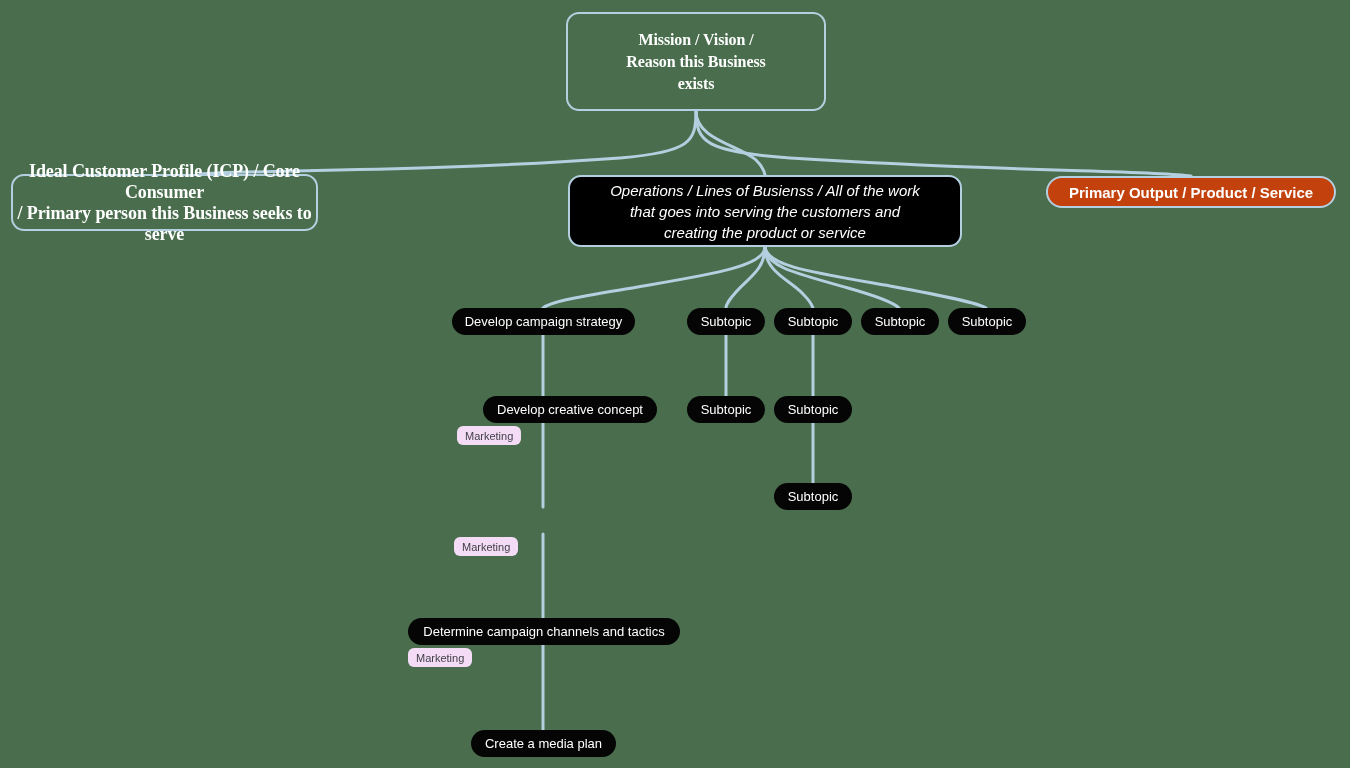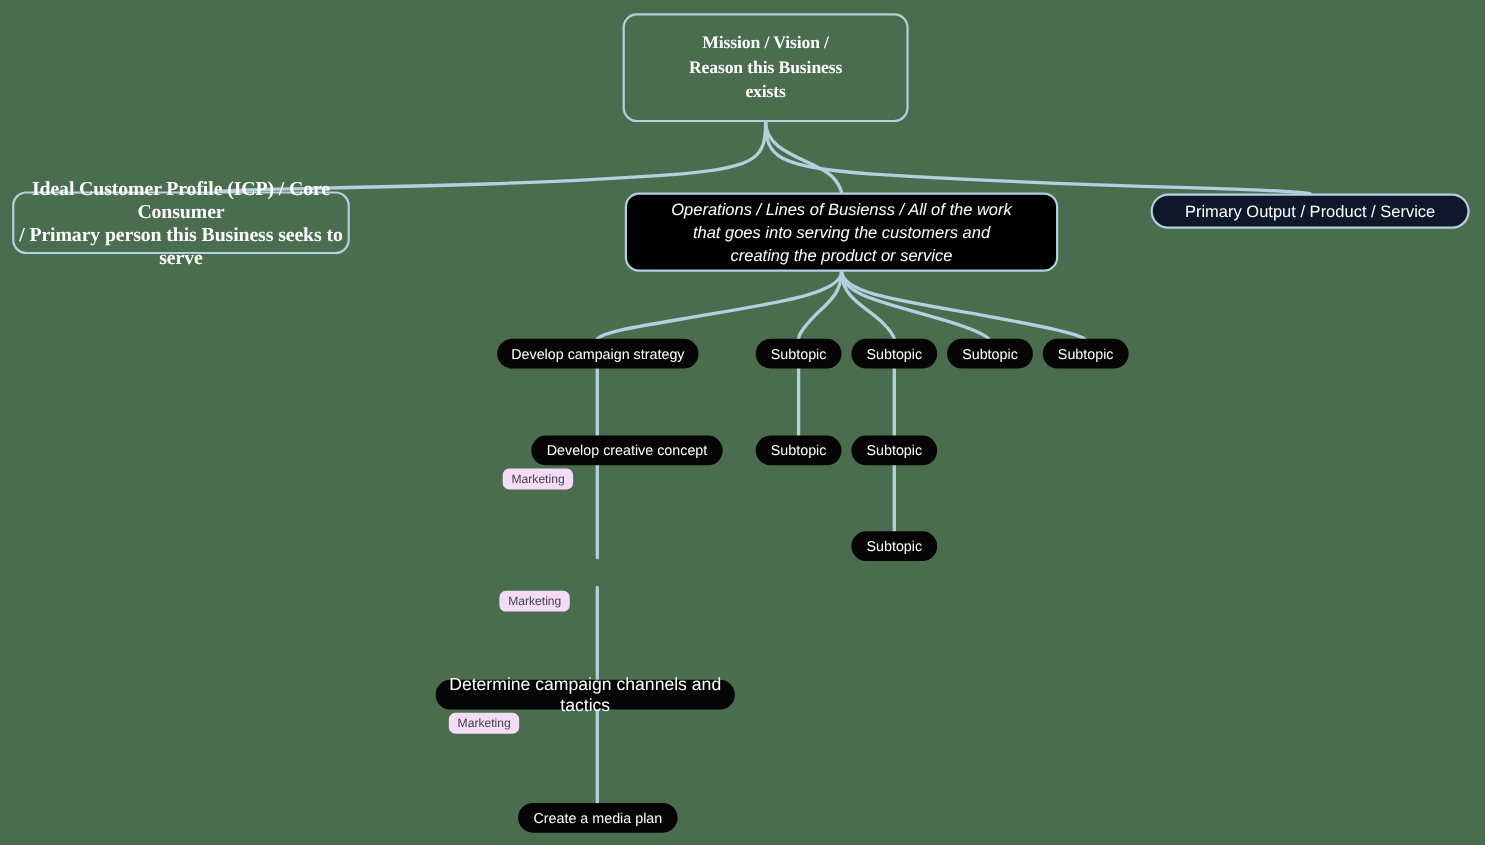--- a/index.html
+++ b/index.html
@@ -46,24 +46,24 @@
   }
   
   .node.filled-bordered {
     background: #000000;
     border: 2.5px solid #b3cfe0;
     border-radius: 13px;
     font-weight: normal;
     font-style: italic;
   }
   .node.pill-bordered {
-    background: #0f172a;
+    background: #c2410c;
     border: 2.5px solid #b3cfe0;
     border-radius: 999px;
-    font-weight: normal;
+    font-weight: bold;
   }
   
   .node.pill {
     background: #050505;
     border: none;
     border-radius: 999px;
     font-weight: normal;
   }
   .tag {
     position: absolute;
@@ -129,21 +129,21 @@
 
   <div class="node pill" style="left: 483px; top: 396px; width: 174px; height: 27px; font-size: 13px; line-height: 19px;"><span>Develop creative concept</span></div>
 
   <div class="node pill" style="left: 687px; top: 396px; width: 78px; height: 27px; font-size: 13px; line-height: 19px;"><span>Subtopic</span></div>
 
   <div class="node pill" style="left: 774px; top: 396px; width: 78px; height: 27px; font-size: 13px; line-height: 19px;"><span>Subtopic</span></div>
 
   <div class="node pill" style="left: 774px; top: 483px; width: 78px; height: 27px; font-size: 13px; line-height: 19px;"><span>Subtopic</span></div>
 
 
-  <div class="node pill" style="left: 396px; top: 618px; width: 272px; height: 27px; font-size: 16px; line-height: 19px;"><span>Determine campaign channels and tactics</span></div>
+  <div class="node pill" style="left: 408px; top: 618px; width: 272px; height: 27px; font-size: 13px; line-height: 19px;"><span>Determine campaign channels and tactics</span></div>
 
   <div class="node pill" style="left: 471px; top: 730px; width: 145px; height: 27px; font-size: 13px; line-height: 19px;"><span>Create a media plan</span></div>
 
   <div class="tag" style="left: 457px; top: 426px;">
       <span>Marketing</span>
     </div>
 
   <div class="tag" style="left: 454px; top: 537px;">
       <span>Marketing</span>
     </div>

